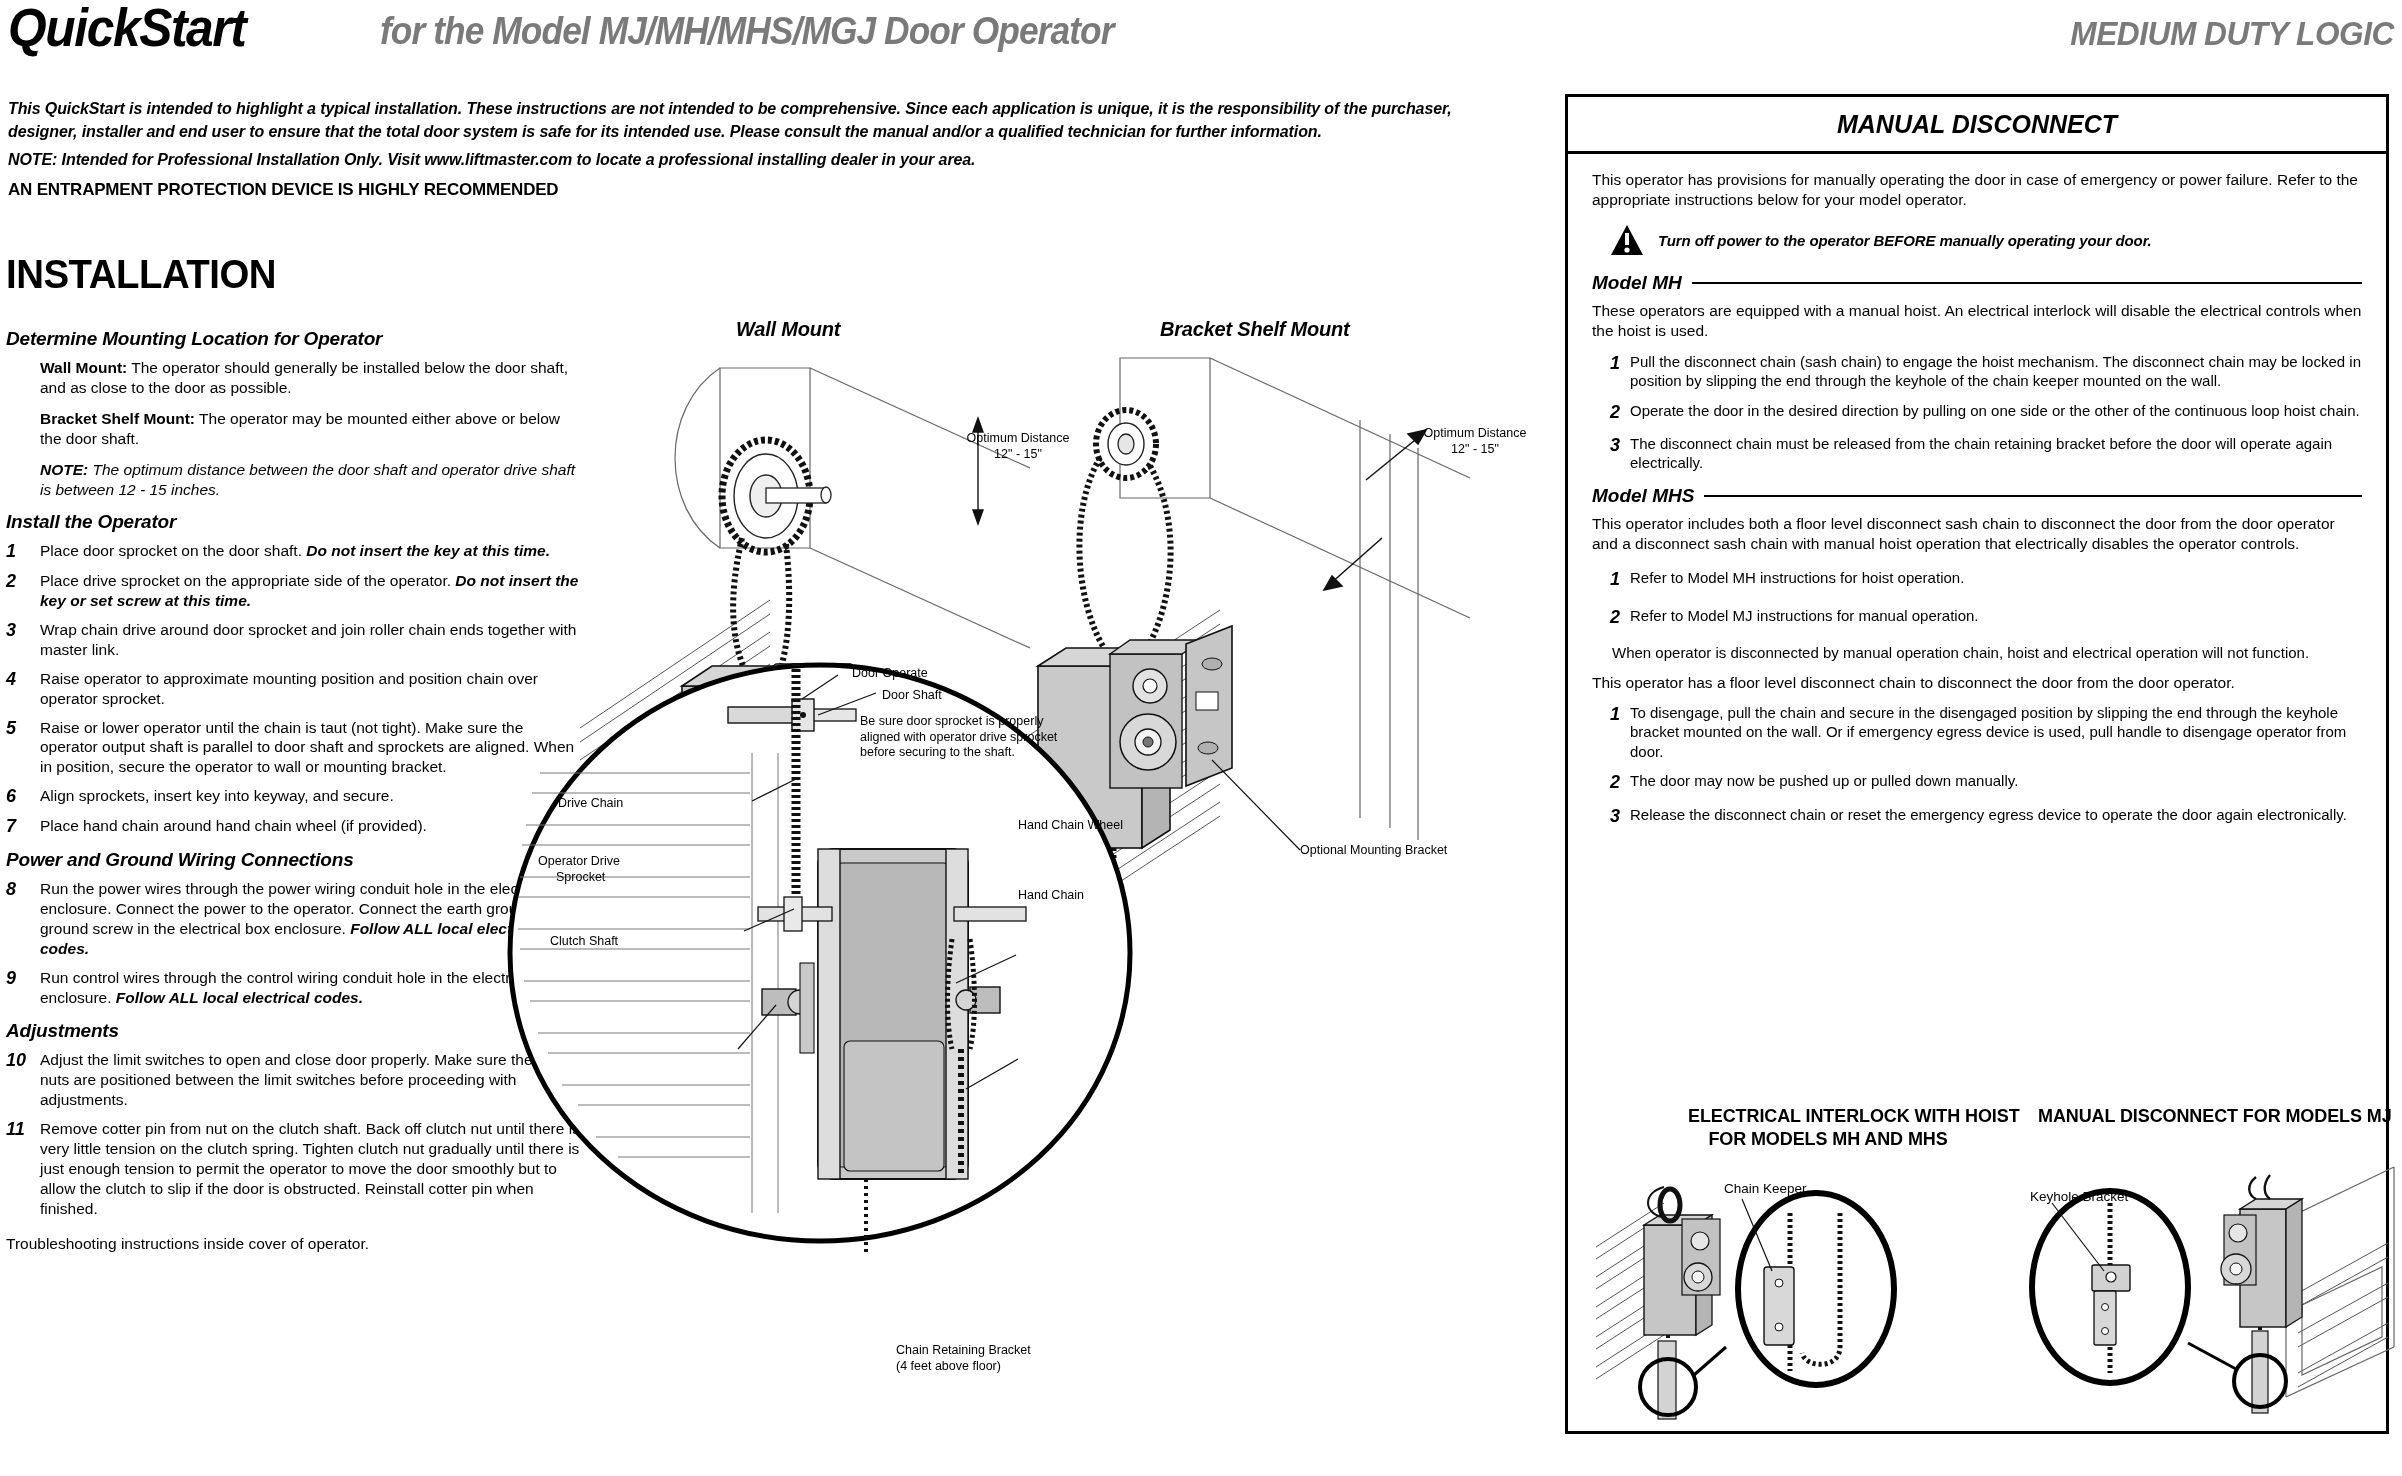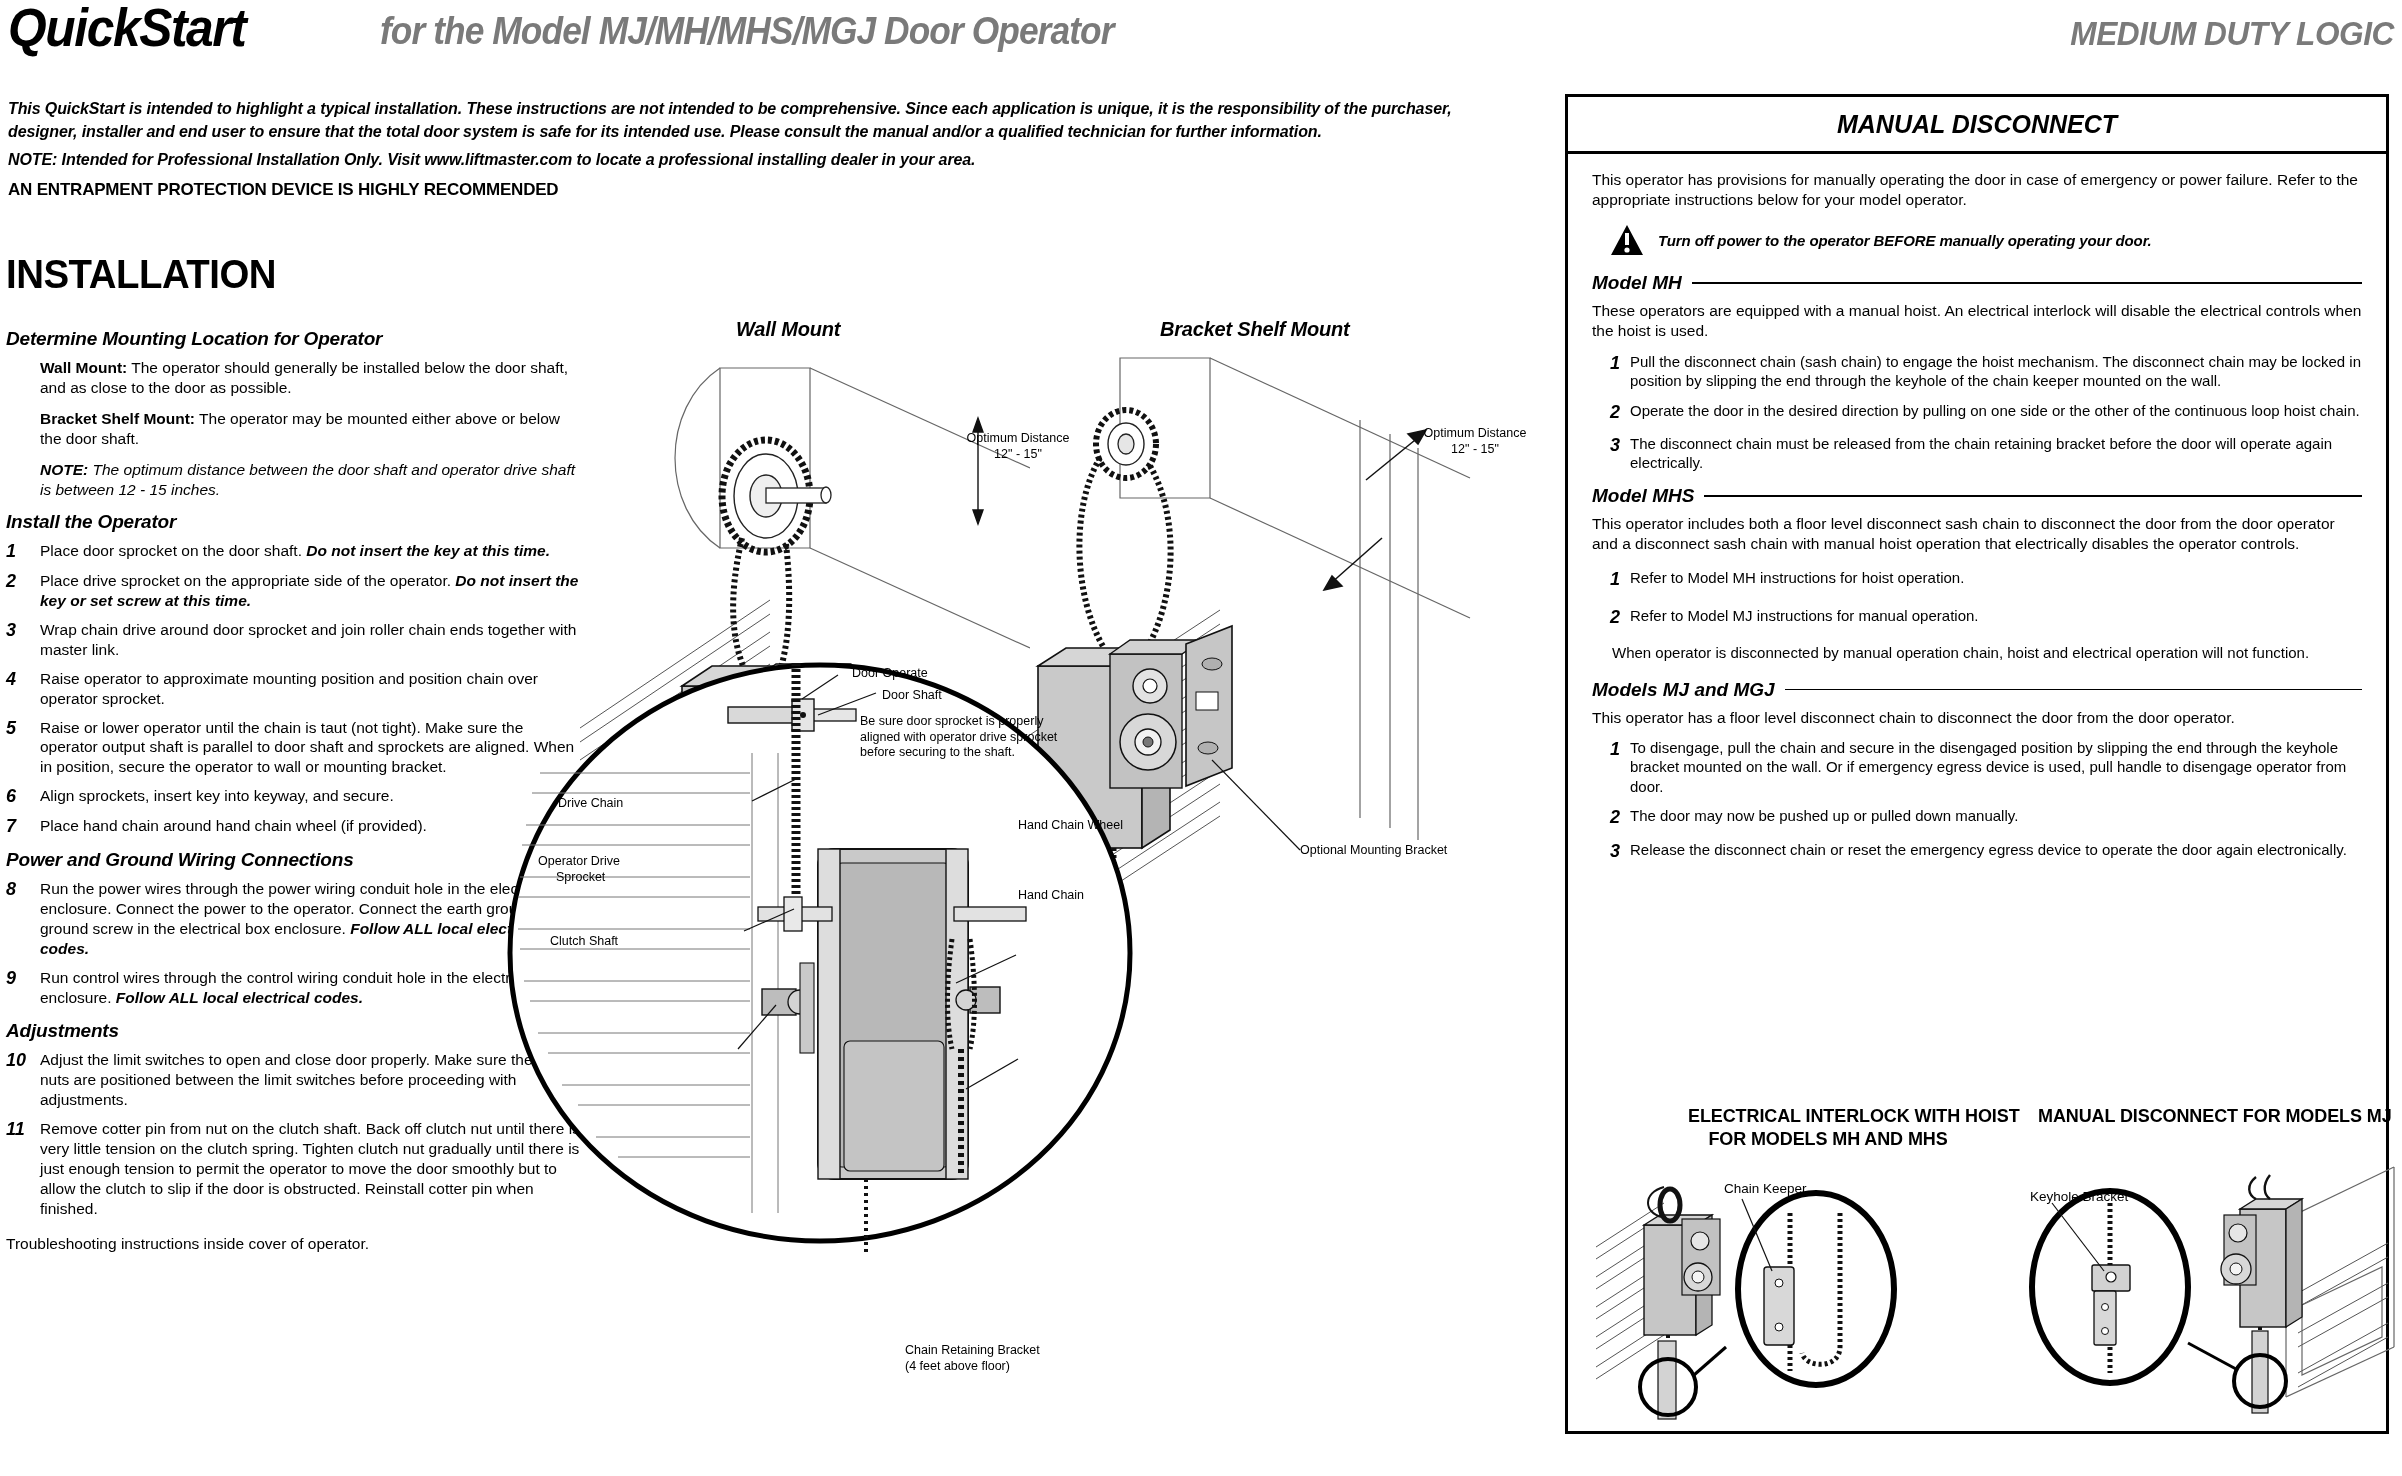--- a/index.html
+++ b/index.html
@@ -597,21 +597,21 @@
     <div class="callout" style="left:282px; top:370px;">Door Shaft</div>
     <div class="callout wrap" style="left:260px; top:396px; width:212px;">Be sure door sprocket is properly aligned with operator drive sprocket before securing to the shaft.</div>
     <div class="callout" style="left:-42px; top:478px;">Drive Chain</div>
     <div class="callout" style="left:-62px; top:536px;">
       <span>Operator Drive</span><br>
       <span style="margin-left:18px; display:inline-block;">Sprocket</span>
     </div>
     <div class="callout" style="left:-50px; top:616px;">Clutch Shaft</div>
     <div class="callout" style="left:418px; top:500px;">Hand Chain Wheel</div>
     <div class="callout" style="left:418px; top:570px;">Hand Chain</div>
-    <div class="callout" style="left:305px; top:1025px;">
+    <div class="callout" style="left:296px; top:1025px;">
       <span>Chain Retaining Bracket</span><br>
       <span>(4 feet above floor)</span>
     </div>
   </div>
 
   <div class="right-panel">
     <div class="md-title">MANUAL DISCONNECT</div>
 
     <div class="md-body">
       <p>This operator has provisions for manually operating the door in case of emergency or power failure. Refer to the appropriate instructions below for your model operator.</p>
@@ -655,24 +655,20 @@
       <div class="rstep ind" style="margin-top:14px;">
         <div class="num">1</div>
         <div class="txt">Refer to Model MH instructions for hoist operation.</div>
       </div>
       <div class="rstep ind" style="margin-top:14px;">
         <div class="num">2</div>
         <div class="txt">Refer to Model MJ instructions for manual operation.</div>
       </div>
       <div class="plain-ind" style="margin-top:14px;">When operator is disconnected by manual operation chain, hoist and electrical operation will not function.</div>
 
-      <div class="model-head" style="margin-top:16px;">
-        <div class="mh-label">Models MJ and MGJ</div>
-        <div class="mh-rule"></div>
-      </div>
       <p>This operator has a floor level disconnect chain to disconnect the door from the door operator.</p>
 
       <div class="rstep ind">
         <div class="num">1</div>
         <div class="txt">To disengage, pull the chain and secure in the disengaged position by slipping the end through the keyhole bracket mounted on the wall. Or if emergency egress device is used, pull handle to disengage operator from door.</div>
       </div>
       <div class="rstep ind">
         <div class="num">2</div>
         <div class="txt">The door may now be pushed up or pulled down manually.</div>
       </div>

